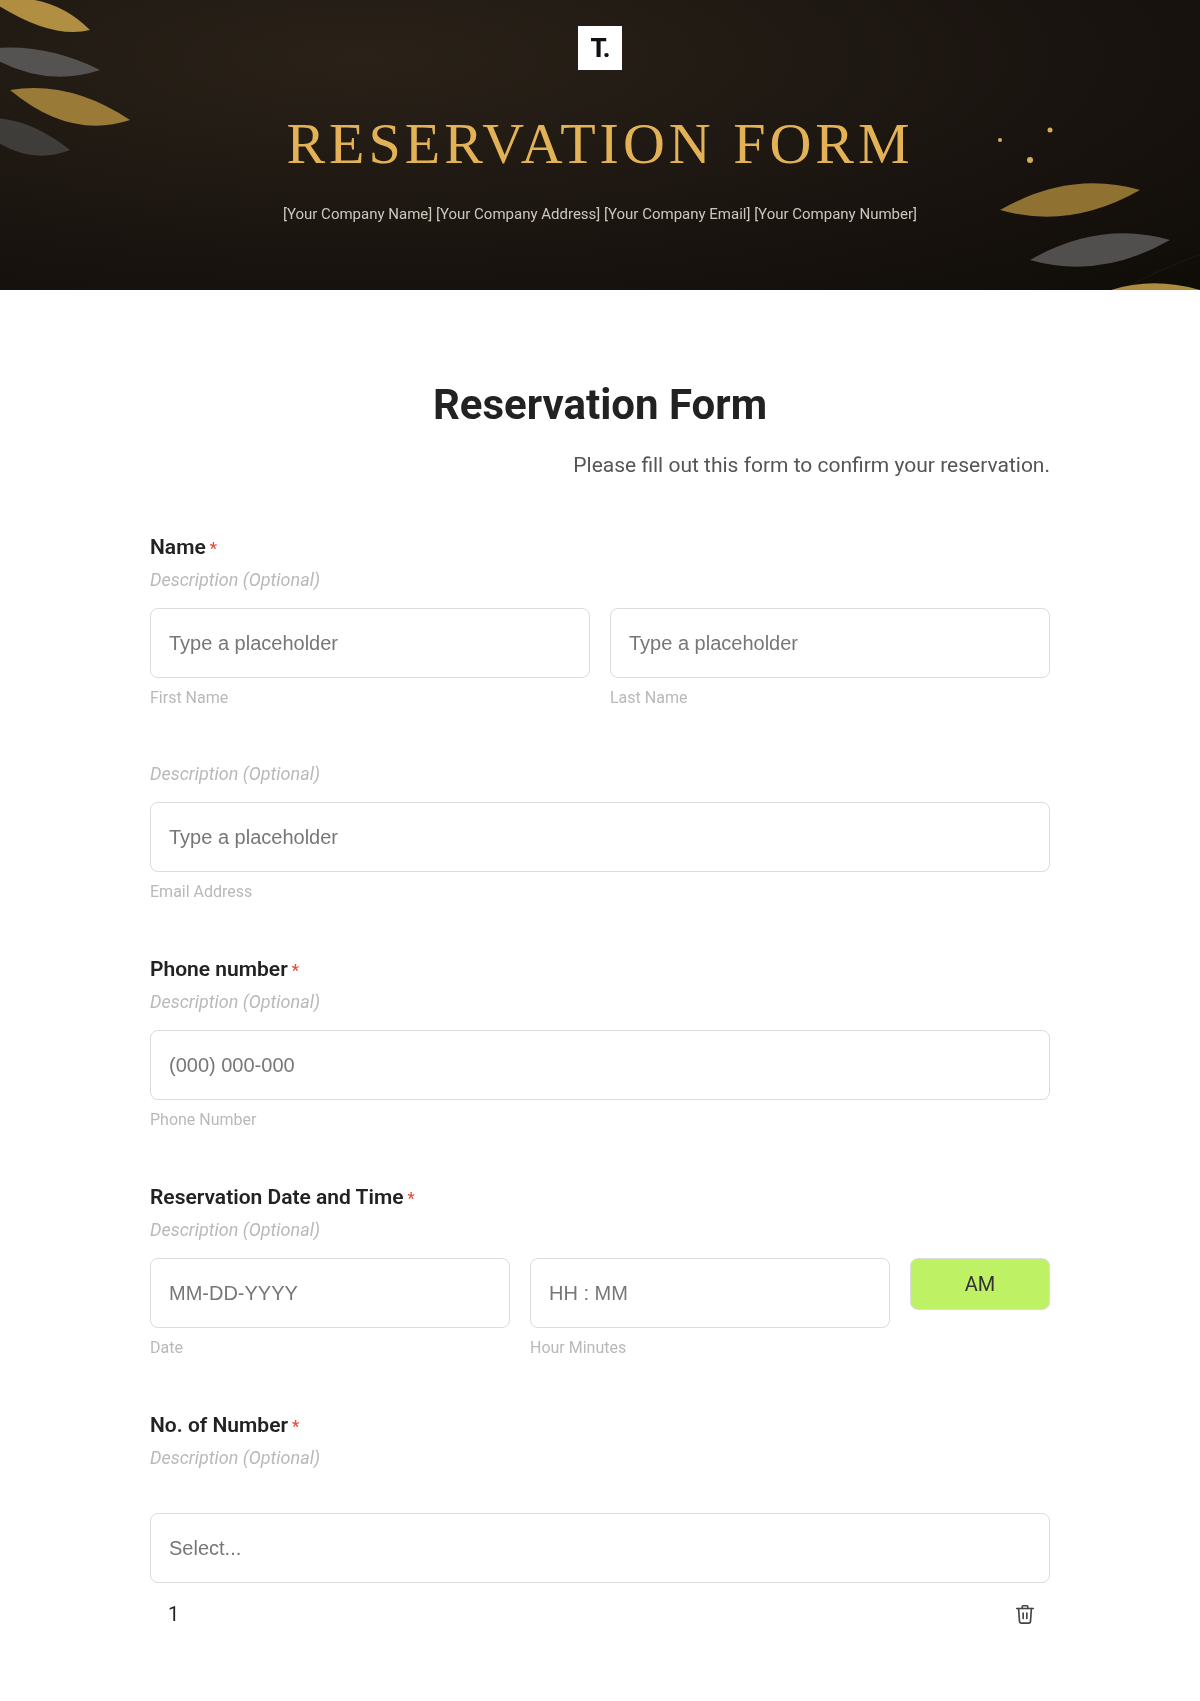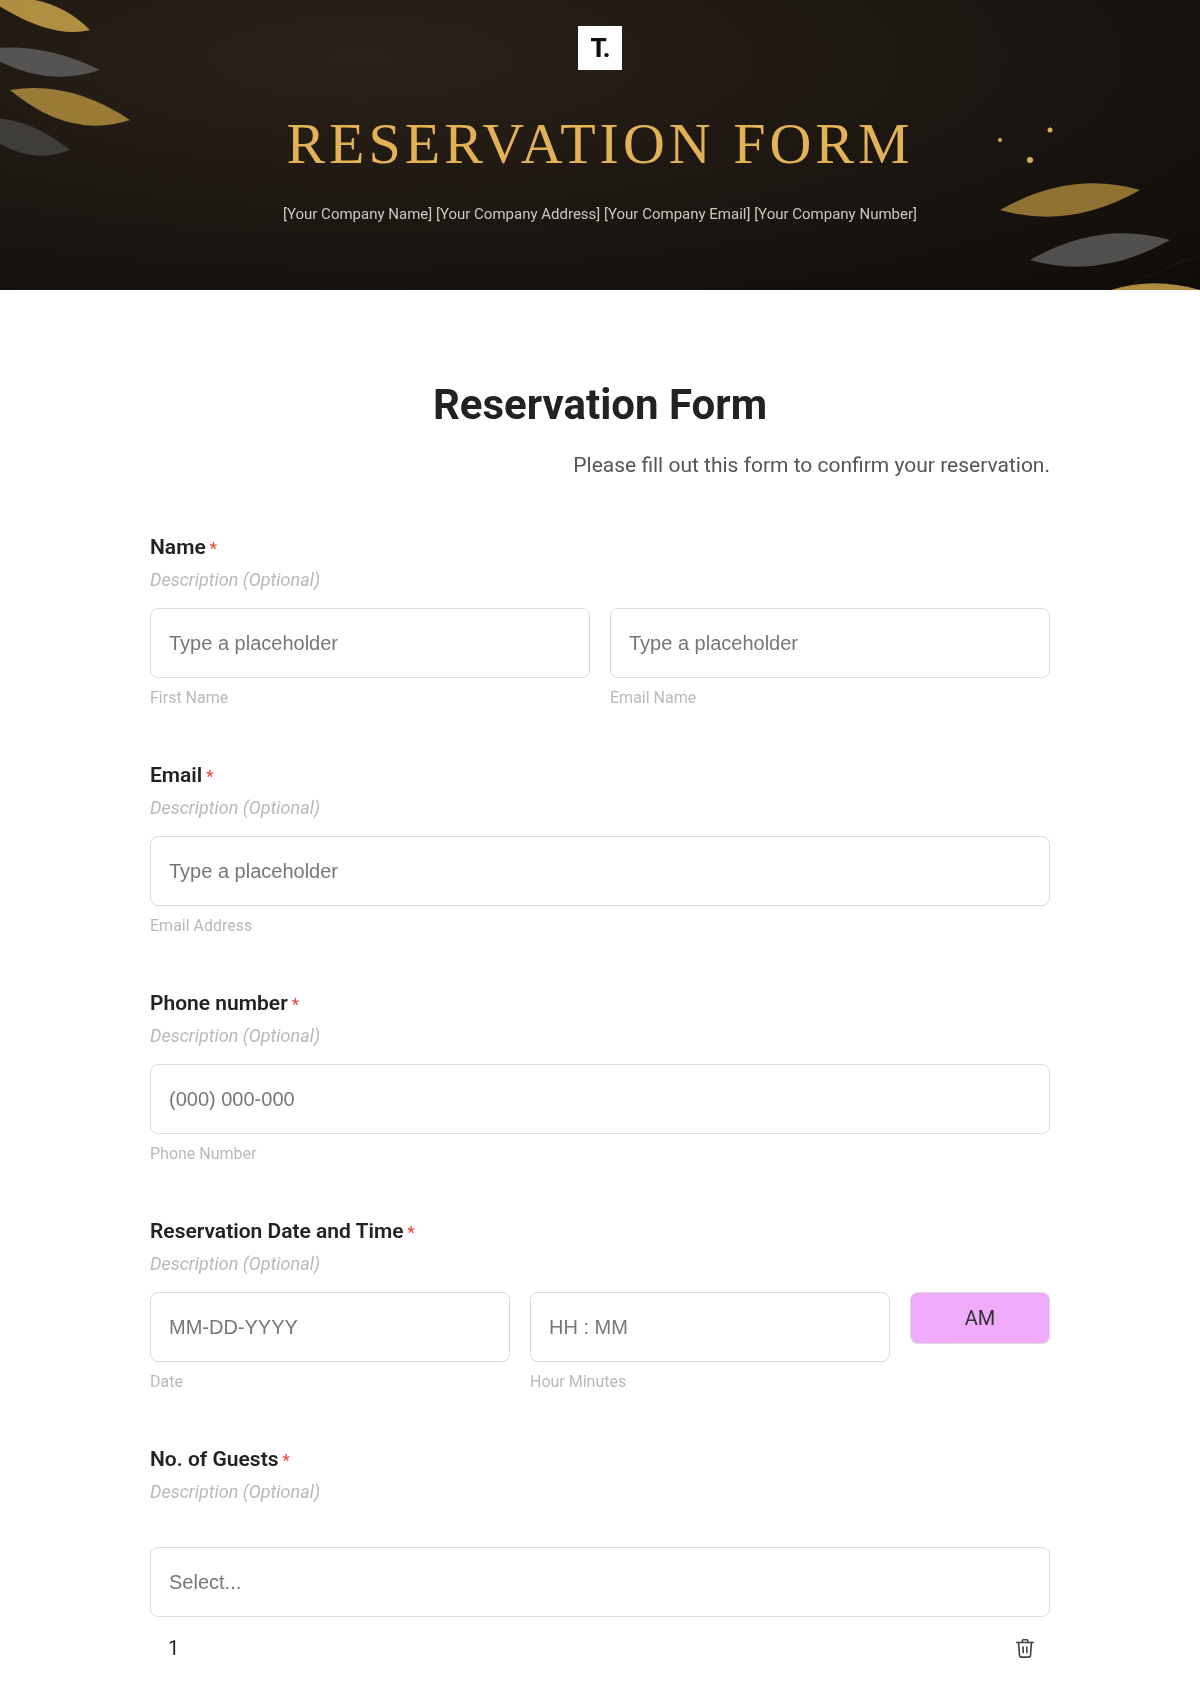--- a/index.html
+++ b/index.html
@@ -135,21 +135,21 @@
   }
   .ampm {
     height: 52px;
     border: 1px solid #dcdcdc;
     border-radius: 8px;
     display: flex;
     align-items: center;
     justify-content: center;
     font-size: 20px;
     color: #333;
-    background: #f0abfc;
+    background: #bef264;
     cursor: pointer;
   }
   .option-row {
     display: flex;
     align-items: center;
     justify-content: space-between;
     margin-top: 16px;
     padding: 0 10px 0 18px;
   }
   .option-text { font-size: 20px; color: #222; }
@@ -198,30 +198,26 @@
       <span class="req">*</span>
     </div>
     <div class="desc">Description (Optional)</div>
     <div class="row">
       <div class="col">
         <input class="text-input" placeholder="Type a placeholder" style="">
         <div class="sublabel">First Name</div>
       </div>
       <div class="col">
         <input class="text-input" placeholder="Type a placeholder" style="">
-        <div class="sublabel">Email Name</div>
-      </div>
-    </div>
-  </div>
-
-  <div class="field-group tight">
-    <div>
-      <span class="field-label">Email</span>
-      <span class="req">*</span>
-    </div>
+        <div class="sublabel">Last Name</div>
+      </div>
+    </div>
+  </div>
+
+  <div class="field-group tight">
     <div class="desc">Description (Optional)</div>
     <div class="row">
       <div class="col">
         <input class="text-input" placeholder="Type a placeholder" style="">
         <div class="sublabel">Email Address</div>
       </div>
     </div>
   </div>
 
   <div class="field-group tight">
@@ -254,21 +250,21 @@
         <div class="sublabel">Hour Minutes</div>
       </div>
       <div class="col col-small">
         <div class="ampm">AM</div>
       </div>
     </div>
   </div>
 
   <div class="field-group tight">
     <div>
-      <span class="field-label">No. of Guests</span>
+      <span class="field-label">No. of Number</span>
       <span class="req">*</span>
     </div>
     <div class="desc">Description (Optional)</div>
     <div class="row">
       <div class="col">
         <input class="text-input select-input" readonly="" placeholder="Select..." style="">
       </div>
     </div>
     <div class="option-row">
       <span class="option-text">1</span>

